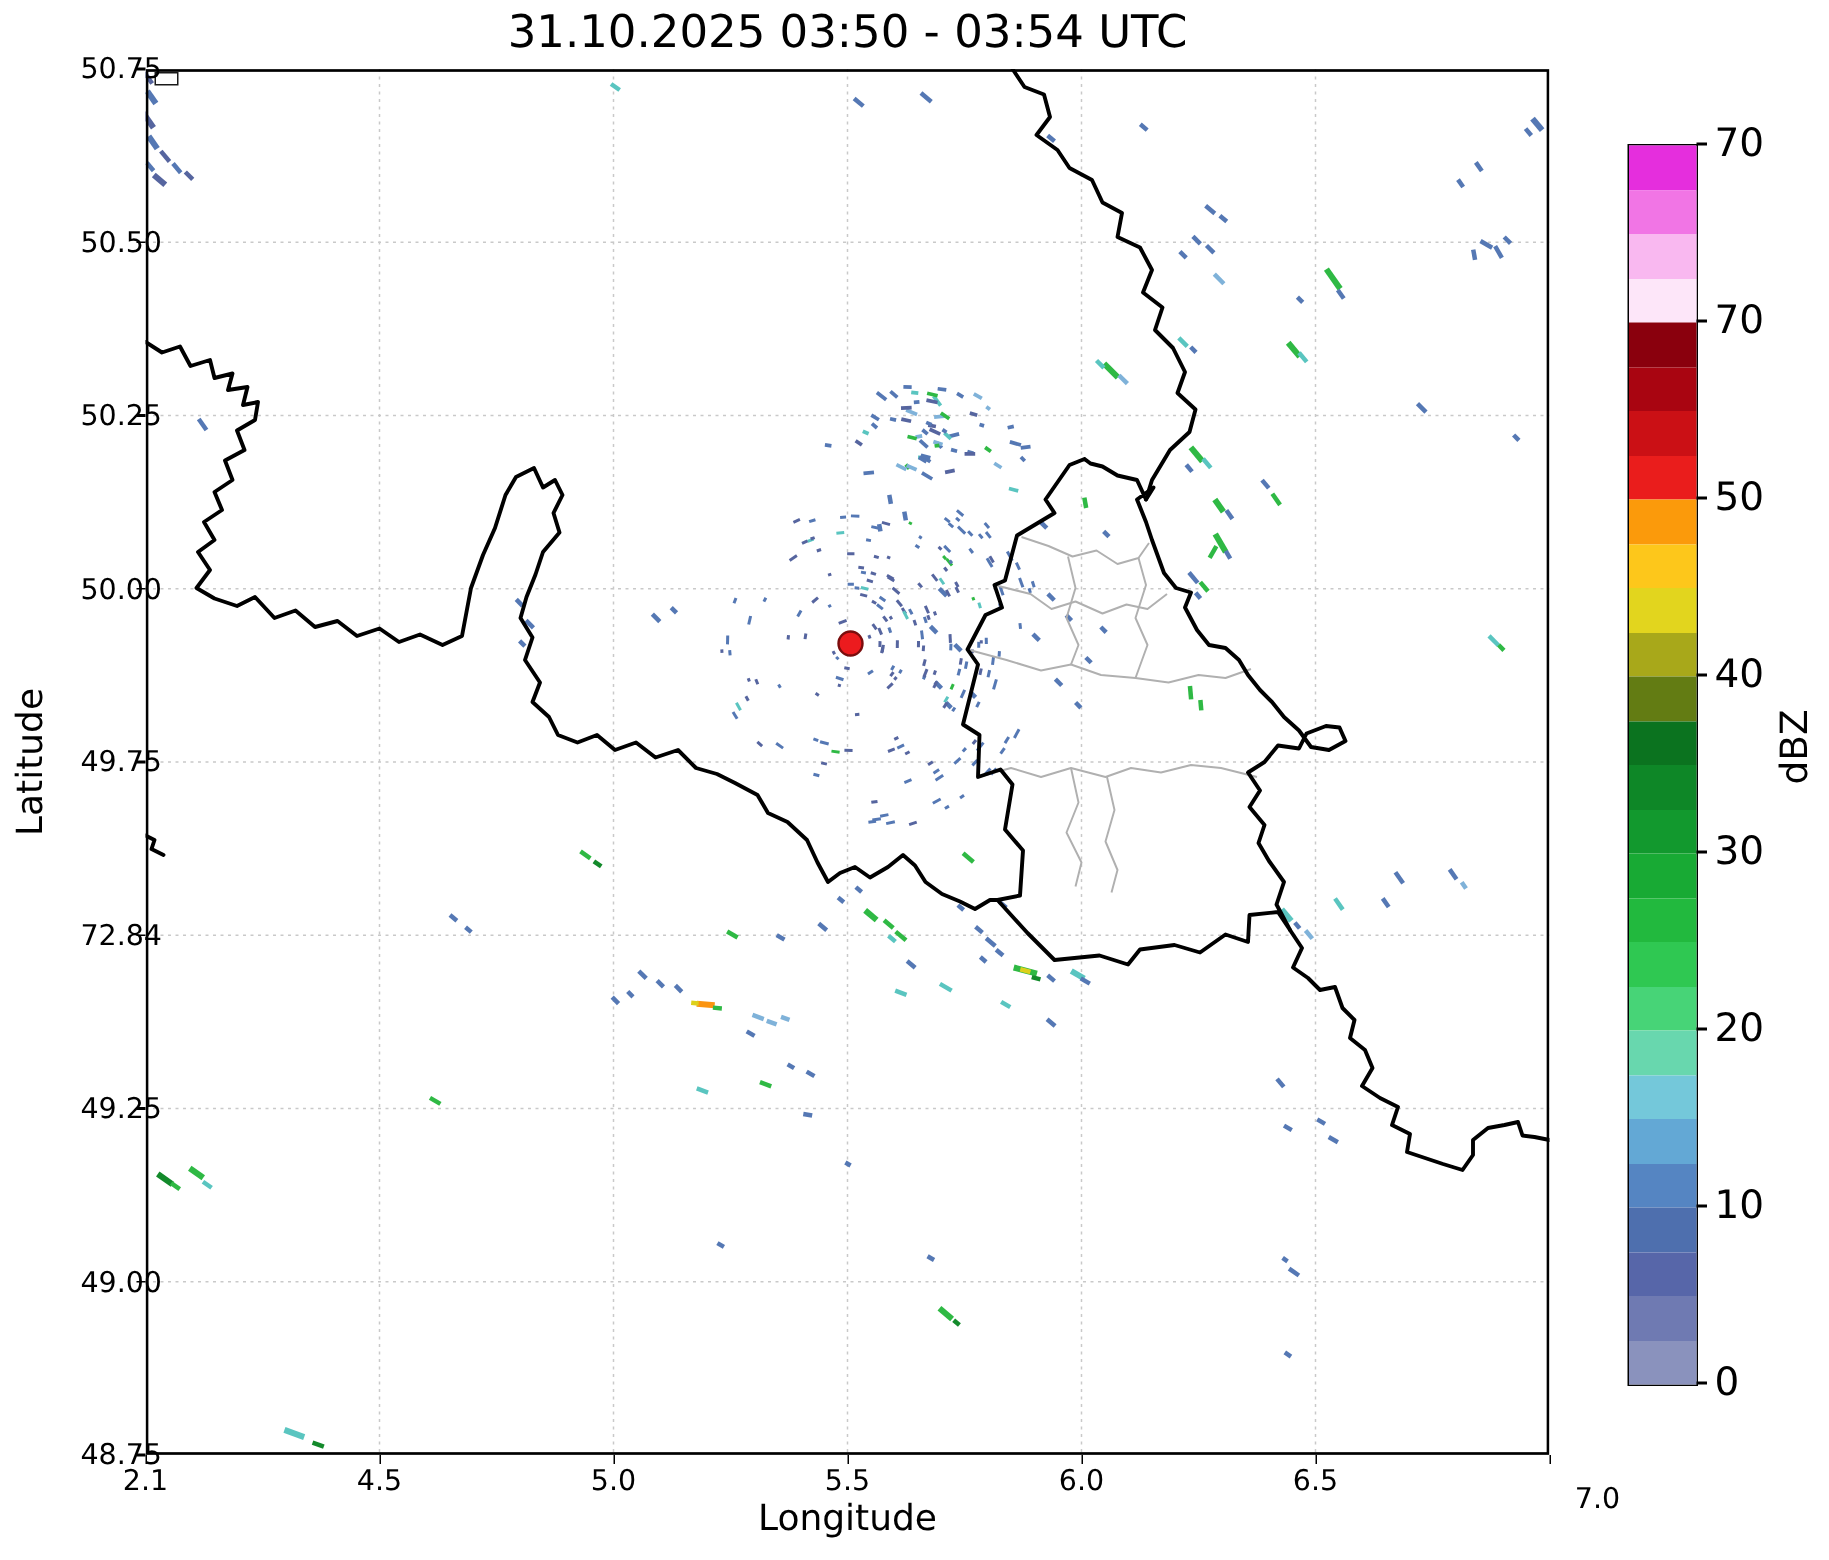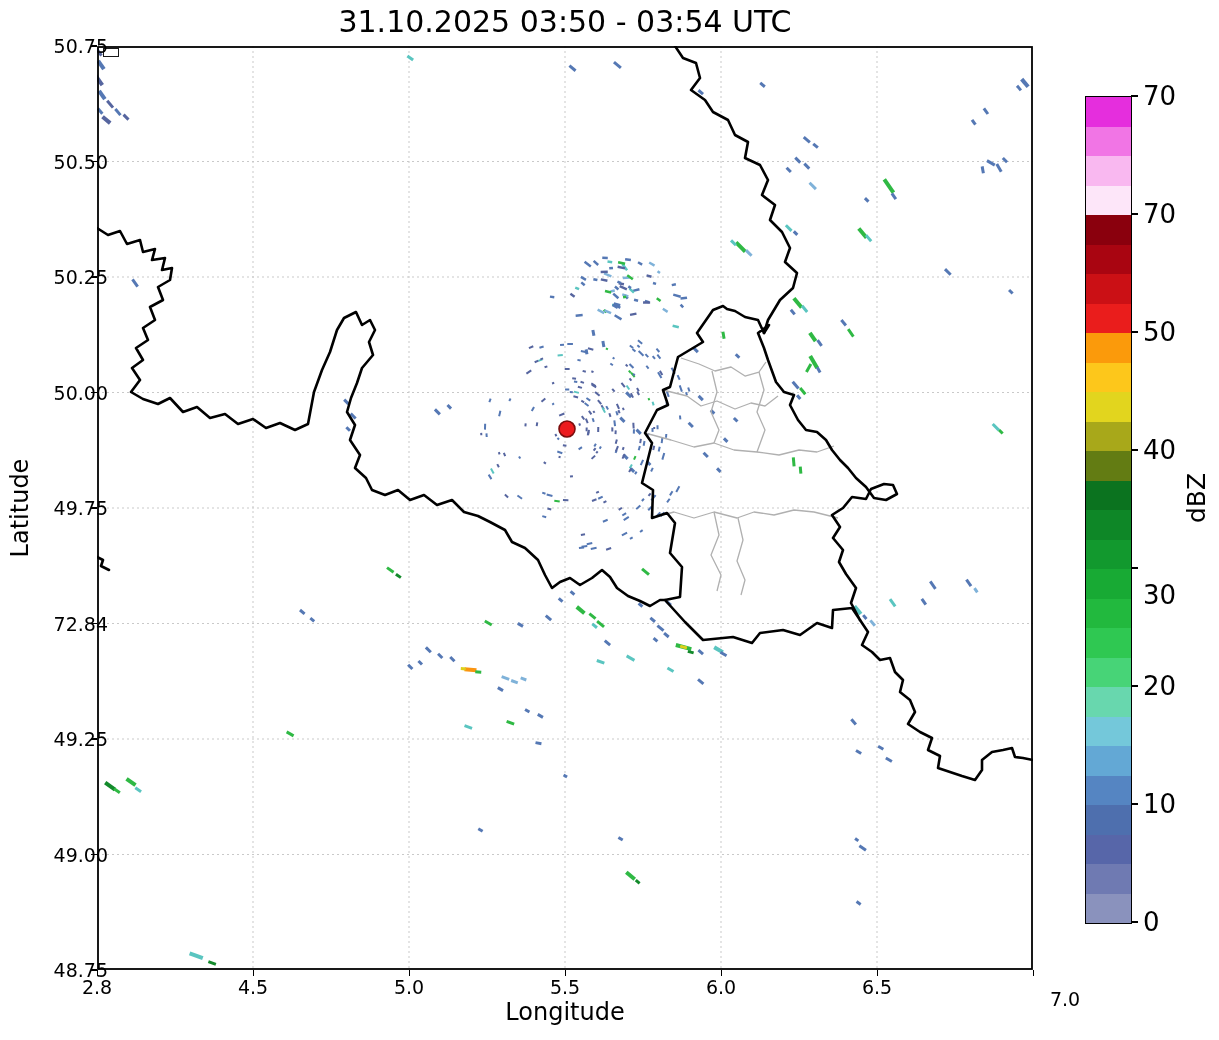--- a/index.html
+++ b/index.html
@@ -496,21 +496,21 @@
     <div class="seg" style="height: 29.5px; background: rgb(99, 168, 213);"></div>
     <div class="seg" style="height: 29.5px; background: rgb(85, 133, 194);"></div>
     <div class="seg" style="height: 29.5px; background: rgb(78, 111, 174);"></div>
     <div class="seg" style="height: 29.5px; background: rgb(87, 102, 169);"></div>
     <div class="seg" style="height: 29.5px; background: rgb(111, 122, 178);"></div>
     <div class="seg" style="height: 29.5px; background: rgb(138, 146, 189);"></div>
   </div>
 <div id="cblabel" class="abs">dBZ</div>
 
 <div class="tickmark" style="left: 96.5px; top: 970px; width: 1.6px; height: 6px;"></div>
-<div class="ticklabel xtick abs" style="left: 97px;">2.8</div>
+<div class="ticklabel xtick abs" style="left: 97px;">2.1</div>
 <div class="tickmark" style="left: 252.5px; top: 970px; width: 1.6px; height: 6px;"></div>
 <div class="ticklabel xtick abs" style="left: 253px;">4.5</div>
 <div class="tickmark" style="left: 408.5px; top: 970px; width: 1.6px; height: 6px;"></div>
 <div class="ticklabel xtick abs" style="left: 409px;">5.0</div>
 <div class="tickmark" style="left: 564.5px; top: 970px; width: 1.6px; height: 6px;"></div>
 <div class="ticklabel xtick abs" style="left: 565px;">5.5</div>
 <div class="tickmark" style="left: 720.5px; top: 970px; width: 1.6px; height: 6px;"></div>
 <div class="ticklabel xtick abs" style="left: 721px;">6.0</div>
 <div class="tickmark" style="left: 876.5px; top: 970px; width: 1.6px; height: 6px;"></div>
 <div class="ticklabel xtick abs" style="left: 877px;">6.5</div>
@@ -536,19 +536,19 @@
 <div class="ticklabel ytick abs" style="top: 970px;">48.75</div>
 <div class="cbmark" style="top: 95px;"></div>
 <div class="cbtick abs" style="top: 96px;">70</div>
 <div class="cbmark" style="top: 213px;"></div>
 <div class="cbtick abs" style="top: 214px;">70</div>
 <div class="cbmark" style="top: 331px;"></div>
 <div class="cbtick abs" style="top: 332px;">50</div>
 <div class="cbmark" style="top: 449px;"></div>
 <div class="cbtick abs" style="top: 450px;">40</div>
 <div class="cbmark" style="top: 567px;"></div>
-<div class="cbtick abs" style="top: 568px; margin-top: 27px;">30</div>
+<div class="cbtick abs" style="top: 568px;">30</div>
 <div class="cbmark" style="top: 685px;"></div>
 <div class="cbtick abs" style="top: 686px;">20</div>
 <div class="cbmark" style="top: 803px;"></div>
 <div class="cbtick abs" style="top: 804px;">10</div>
 <div class="cbmark" style="top: 921px;"></div>
 <div class="cbtick abs" style="top: 922px;">0</div>
 
 </body></html>

